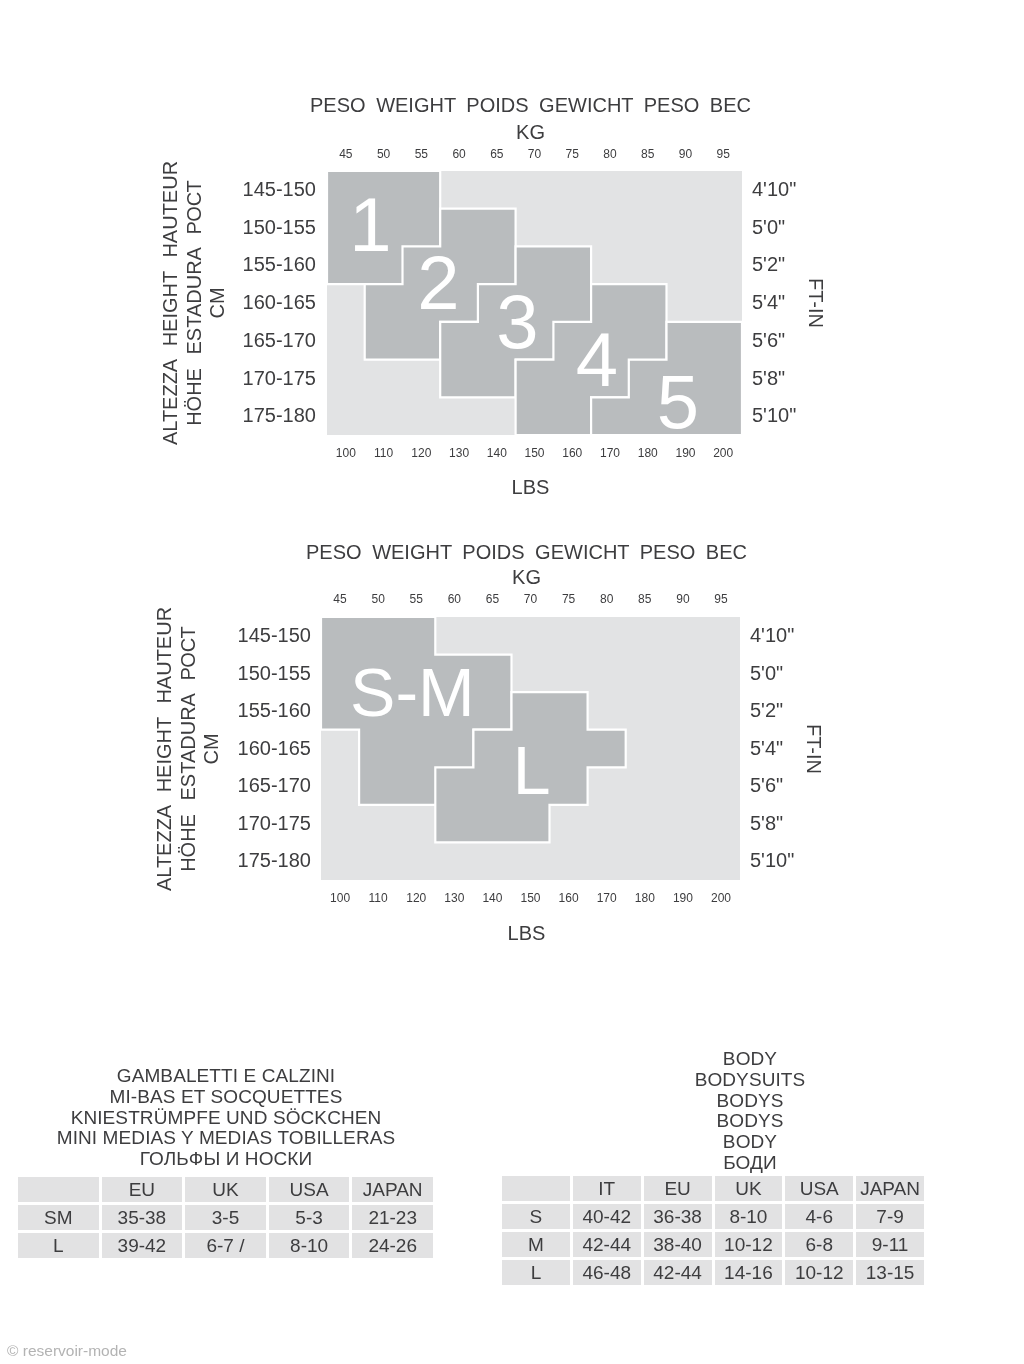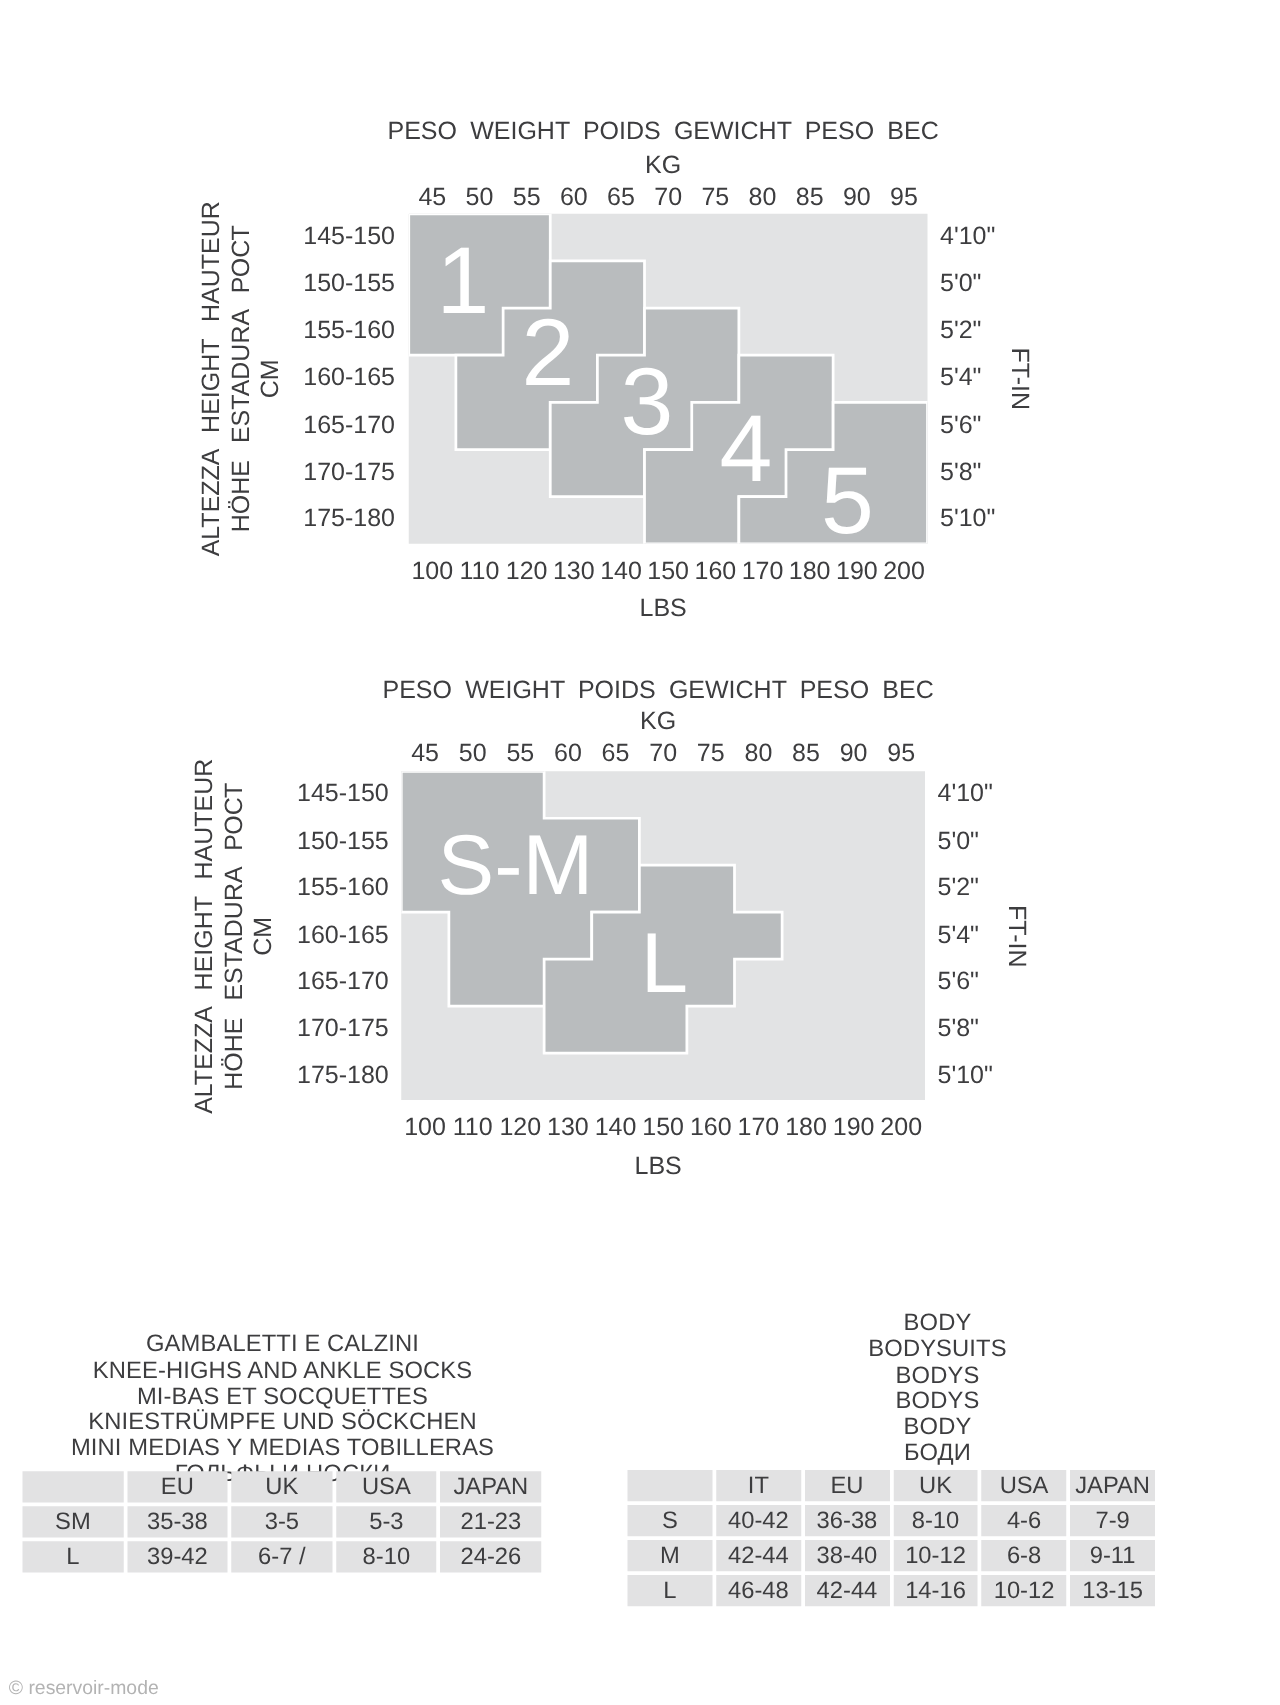--- a/index.html
+++ b/index.html
@@ -1,20 +1,20 @@
 <!DOCTYPE html>
 <html><head>
 <meta charset="utf-8">
 <style>
   html,body{margin:0;padding:0;background:#fff;}
   .page{position:relative;width:1024px;height:1364px;background:#fff;overflow:hidden;
         font-family:"Liberation Sans",sans-serif;color:var(--txt,#3d3d3f);}
   .abs{position:absolute;}
   .wheader{transform:translateX(-50%);white-space:nowrap;font-size:20px;word-spacing:5px;}
-  .tickrow{display:flex;font-size:20px;}
+  .tickrow{display:flex;font-size:12px;}
   .tickrow span{flex:1;text-align:center;}
   .rowlabels{font-size:20px;}
   .vlabel{transform:translate(-50%,-50%) rotate(-90deg);white-space:nowrap;font-size:20px;word-spacing:8px;}
   .vlabel.cw{transform:translate(-50%,-50%) rotate(90deg);word-spacing:0;}
   .ttitle{transform:translateX(-50%);text-align:center;font-size:19px;line-height:20.8px;white-space:nowrap;letter-spacing:0.1px;}
   .sizetable{display:grid;gap:3px;}
   .sizetable div{background:var(--cell-bg,#e2e2e3);height:25px;line-height:25px;text-align:center;font-size:19px;}
   .footer{font-size:15.5px;color:var(--footer,#b3b3b3);}
   svg text{font-family:"Liberation Sans",sans-serif;}
 </style>
@@ -142,21 +142,20 @@
       <svg width="419" height="263" viewBox="0 0 419 263" style="position: absolute; left: 321px; top: 617px; background: rgb(226, 227, 228);">
         <polygon points="0.0,0.0 114.3,0.0 114.3,37.6 190.5,37.6 190.5,112.7 152.4,112.7 152.4,187.9 38.1,187.9 38.1,112.7 0.0,112.7" fill="#b9bcbe" stroke="#ffffff" stroke-width="2.2"></polygon>
         <text x="91.4" y="75.1" text-anchor="middle" dominant-baseline="central" fill="#ffffff" font-size="68">S-M</text>
         <polygon points="190.5,75.1 266.6,75.1 266.6,112.7 304.7,112.7 304.7,150.3 266.6,150.3 266.6,187.9 228.5,187.9 228.5,225.4 114.3,225.4 114.3,150.3 152.4,150.3 152.4,112.7 190.5,112.7" fill="#b9bcbe" stroke="#ffffff" stroke-width="2.2"></polygon>
         <text x="210.6" y="153.3" text-anchor="middle" dominant-baseline="central" fill="#ffffff" font-size="68">L</text>
       </svg>
     </section>
   <section class="abs" id="table-0">
       <div class="abs ttitle" style="left: 226px; top: 1066px;">
         <div>GAMBALETTI E CALZINI</div>
-        <div>KNEE-HIGHS AND ANKLE SOCKS</div>
         <div>MI-BAS ET SOCQUETTES</div>
         <div>KNIESTRÜMPFE UND SÖCKCHEN</div>
         <div>MINI MEDIAS Y MEDIAS TOBILLERAS</div>
         <div>ГОЛЬФЫ И НОСКИ</div>
       </div>
       <div class="abs sizetable" style="left: 18px; top: 1177px; width: 415px; grid-template-columns: repeat(5, 1fr);">
         <div></div>
         <div>EU</div>
         <div>UK</div>
         <div>USA</div>

